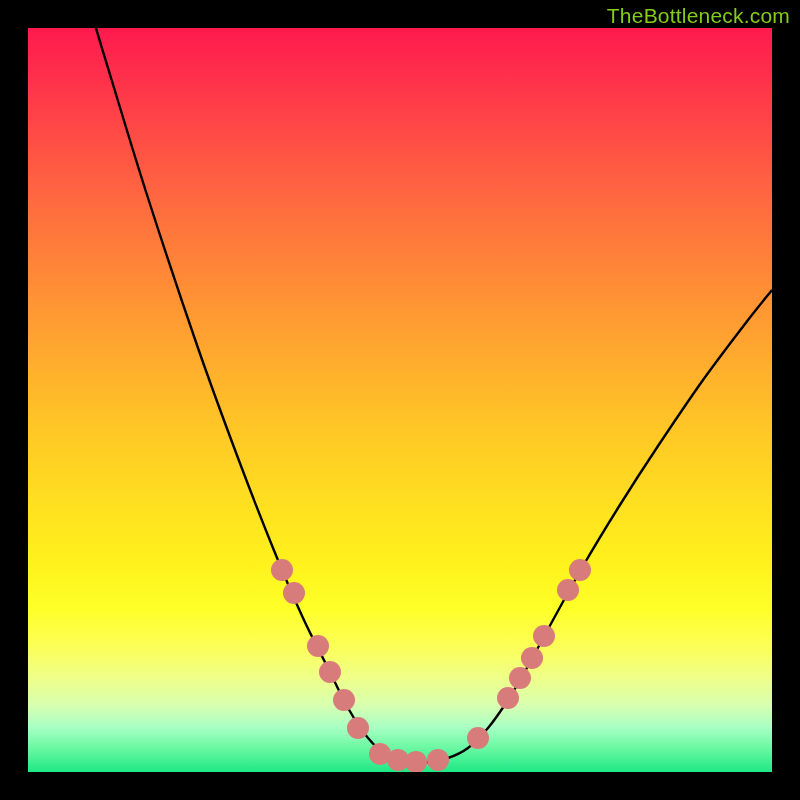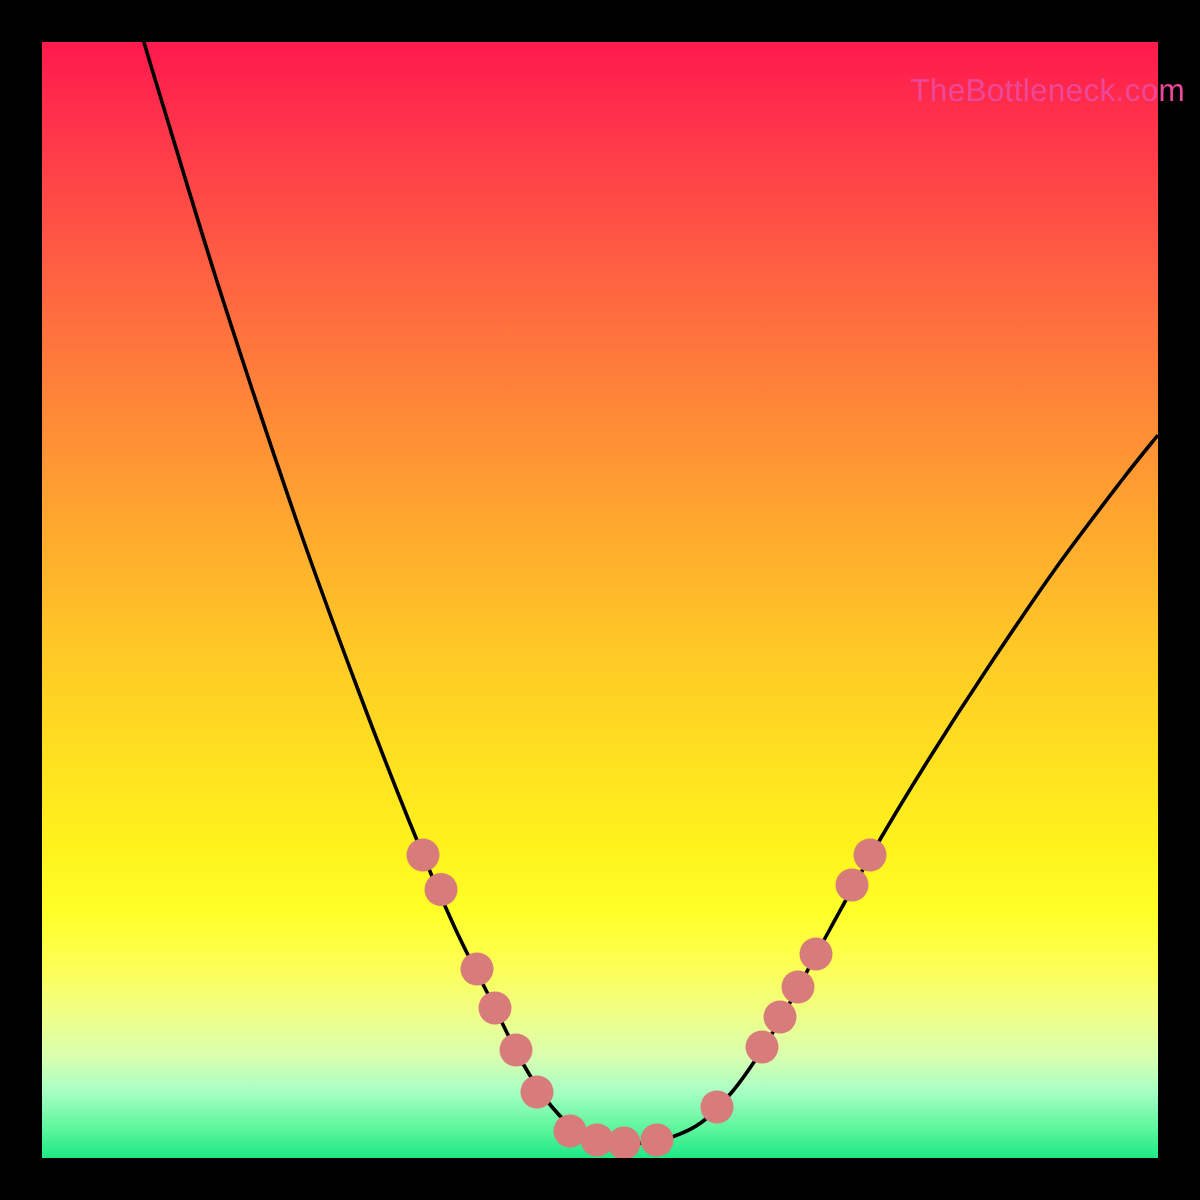--- a/index.html
+++ b/index.html
@@ -46,26 +46,25 @@
       #d8ffb0 91%,
       #a8ffc4 94%,
       #65f7a0 97%,
       #1ee884 100%
     );
   }
   .watermark {
     position: absolute;
     top: 4px;
     right: 10px;
-    color: #ec4899;
+    color: #84cc16;
     font-size: 21px;
     font-weight: 500;
     letter-spacing: 0.2px;
     z-index: 5;
-    margin-top: 45px;
   }
   svg.curve {
     position: absolute;
     inset: 0;
     z-index: 3;
   }
   .dots {
     position: absolute;
     inset: 0;
     z-index: 4;

